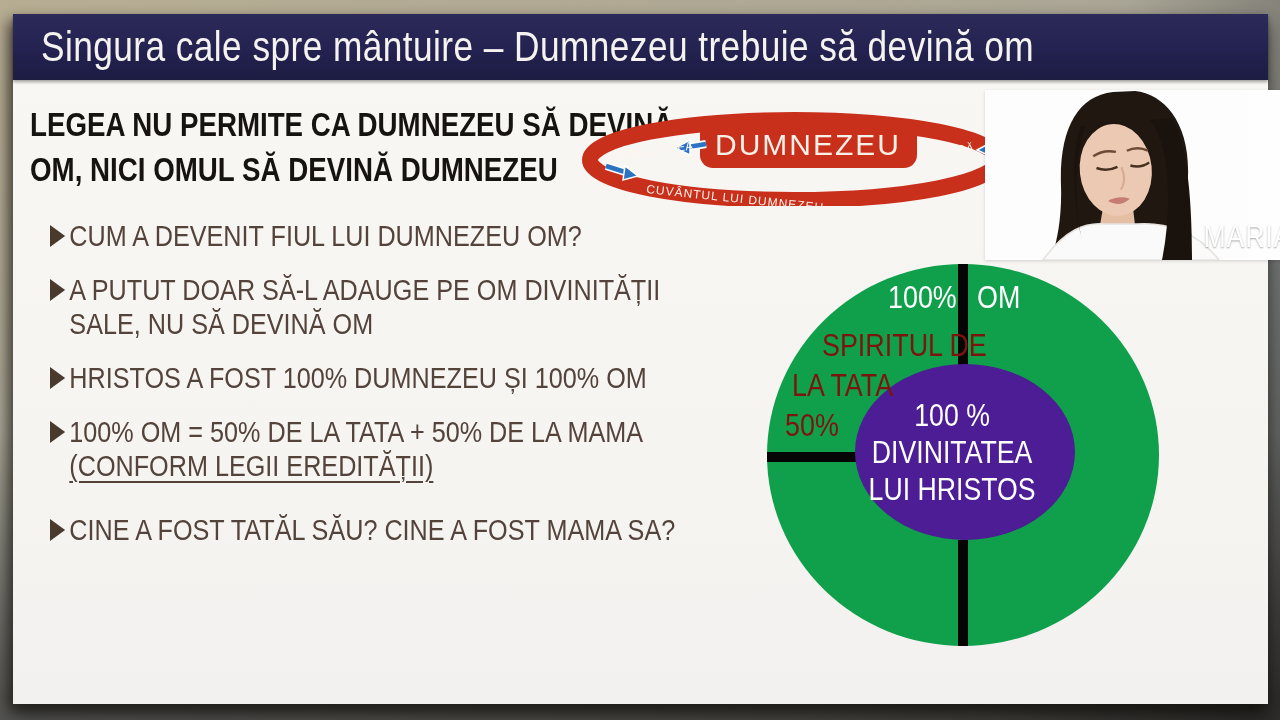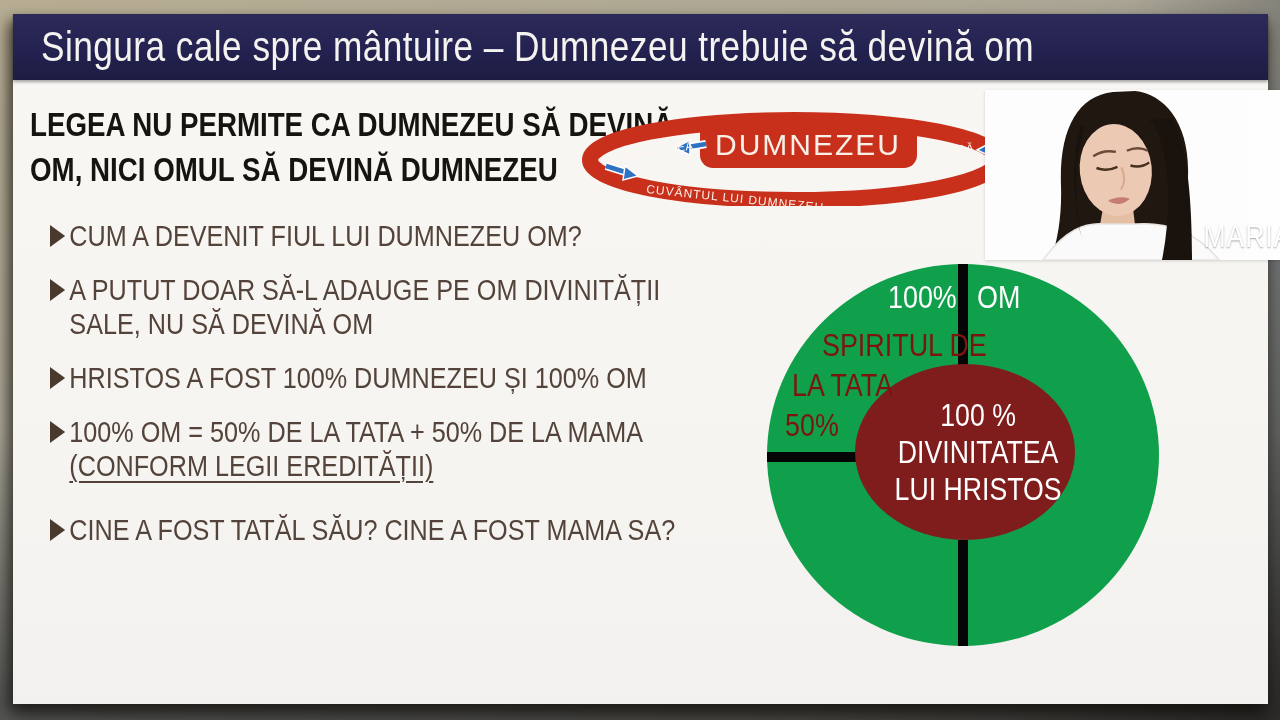--- a/index.html
+++ b/index.html
@@ -60,21 +60,21 @@
   .green-circle{
     position:absolute;left:754px;top:184px;width:392px;height:382px;border-radius:50%;
     background:#10a04b;
   }
   .gline{position:absolute;background:#050505;}
   .gl-top{left:191px;top:0;width:10px;height:104px;}
   .gl-bottom{left:191px;top:276px;width:10px;height:106px;}
   .gl-left{left:0;top:188px;width:95px;height:10px;}
   .red-circle{
     position:absolute;left:88px;top:100px;width:220px;height:176px;border-radius:50%;
-    background:#7f1d1d;display:flex;align-items:center;justify-content:flex-end;text-align:center;
+    background:#4c1d95;display:flex;align-items:center;justify-content:flex-start;text-align:center;
   }
   .red-circle .rc-text{
     color:#fff;font-size:31px;line-height:37px;transform:scaleX(.86);transform-origin:50% 50%;
     white-space:nowrap;
   }
   .clabel{position:absolute;white-space:nowrap;font-size:32px;line-height:34px;}
   .clabel.white{color:#fefefe;}
   .clabel.maroon{color:#7c150e;}
   .lab-100{left:875px;top:200px;}
   .lab-om{left:964px;top:200px;}

